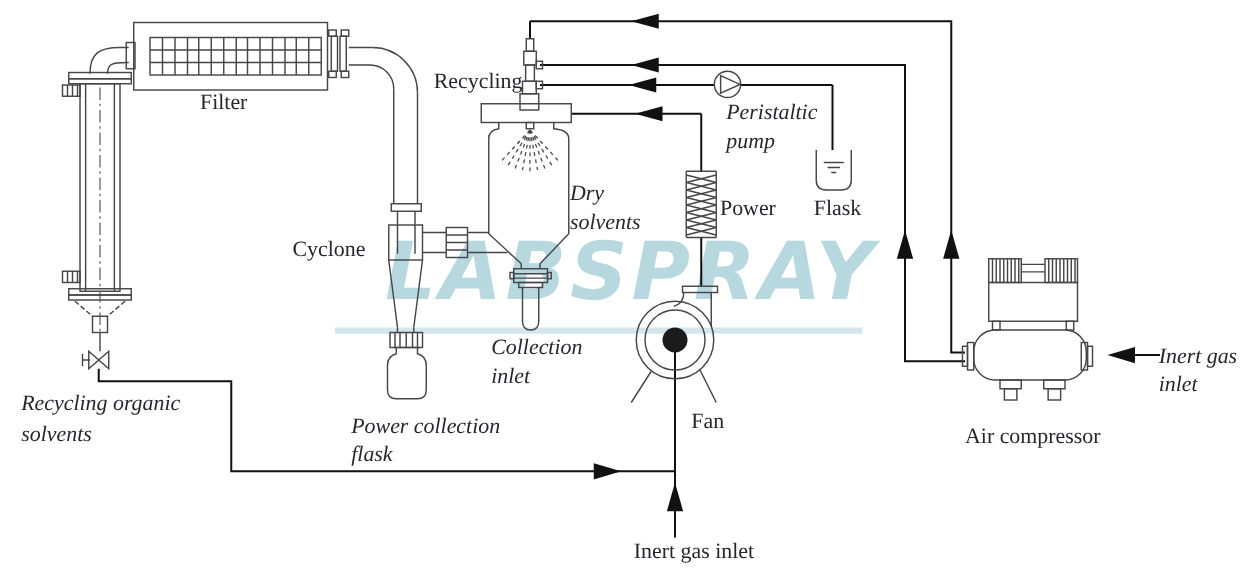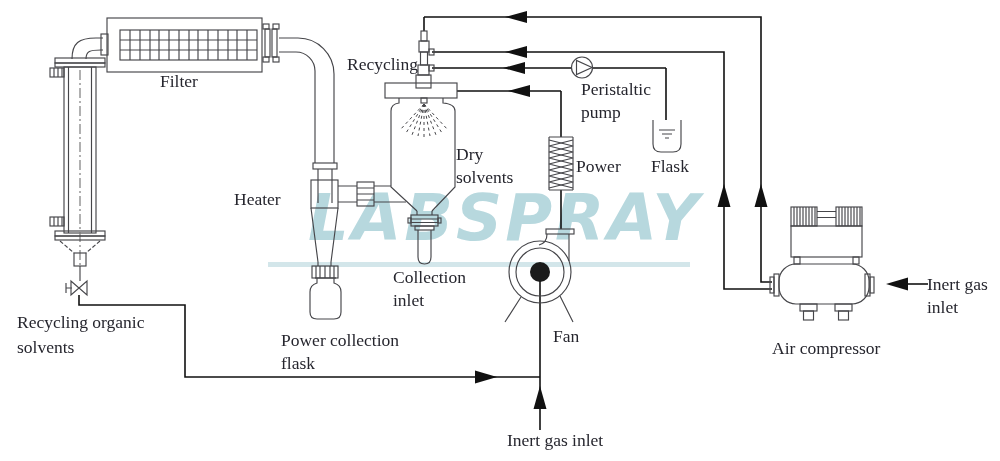--- a/index.html
+++ b/index.html
@@ -33,21 +33,21 @@
   }
   #art{position:absolute;left:0;top:0;z-index:1;}
   .lbl{
     position:absolute;
     z-index:2;
     font-size:17.5px;
     color:#26262e;
     white-space:nowrap;
     line-height:23px;
   }
-  .lbl span{display:block;}
+  .lbl span{display:block;font-style:italic;}
 </style>
 </head>
 <body>
 
 <div id="stage">
 
   <div id="watermark">LABSPRAY</div>
   <div id="watermark-underline"></div>
 
   <svg id="art" width="1000" height="461" viewBox="0 0 1000 461">
@@ -226,21 +226,21 @@
         <rect x="853" y="257" width="6" height="7"></rect>
         <rect x="800" y="304" width="17" height="7"></rect>
         <rect x="803.5" y="311" width="10" height="9"></rect>
         <rect x="835" y="304" width="17" height="7"></rect>
         <rect x="838.5" y="311" width="10" height="9"></rect>
       </g>
     </g>
   </svg>
 
   <div class="lbl" style="left:160px;top:70px">Filter</div>
-  <div class="lbl" style="left:234px;top:188px">Heater</div>
+  <div class="lbl" style="left:234px;top:188px">Cyclone</div>
   <div class="lbl" style="left:347px;top:53px">Recycling</div>
 
   <div class="lbl" style="left:456px;top:143px">
     <span>Dry</span>
     <span>solvents</span>
   </div>
 
   <div class="lbl" style="left:581px;top:78px">
     <span>Peristaltic</span>
     <span>pump</span>

